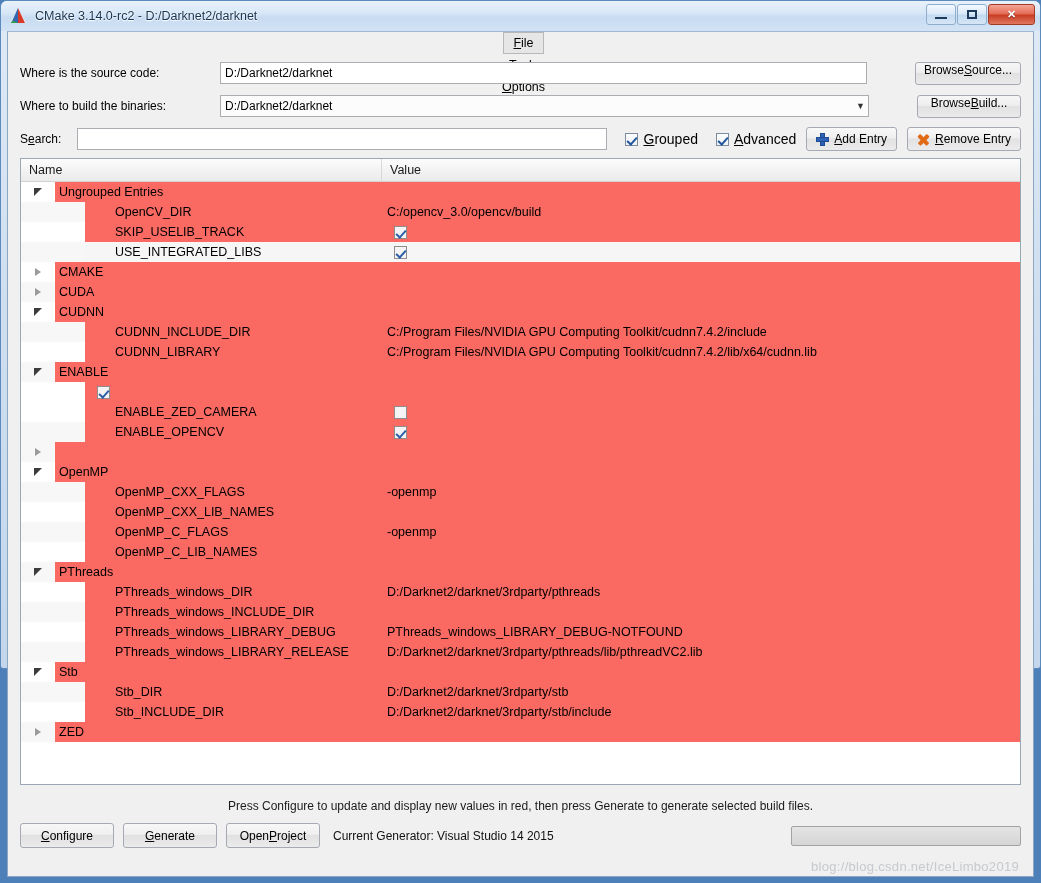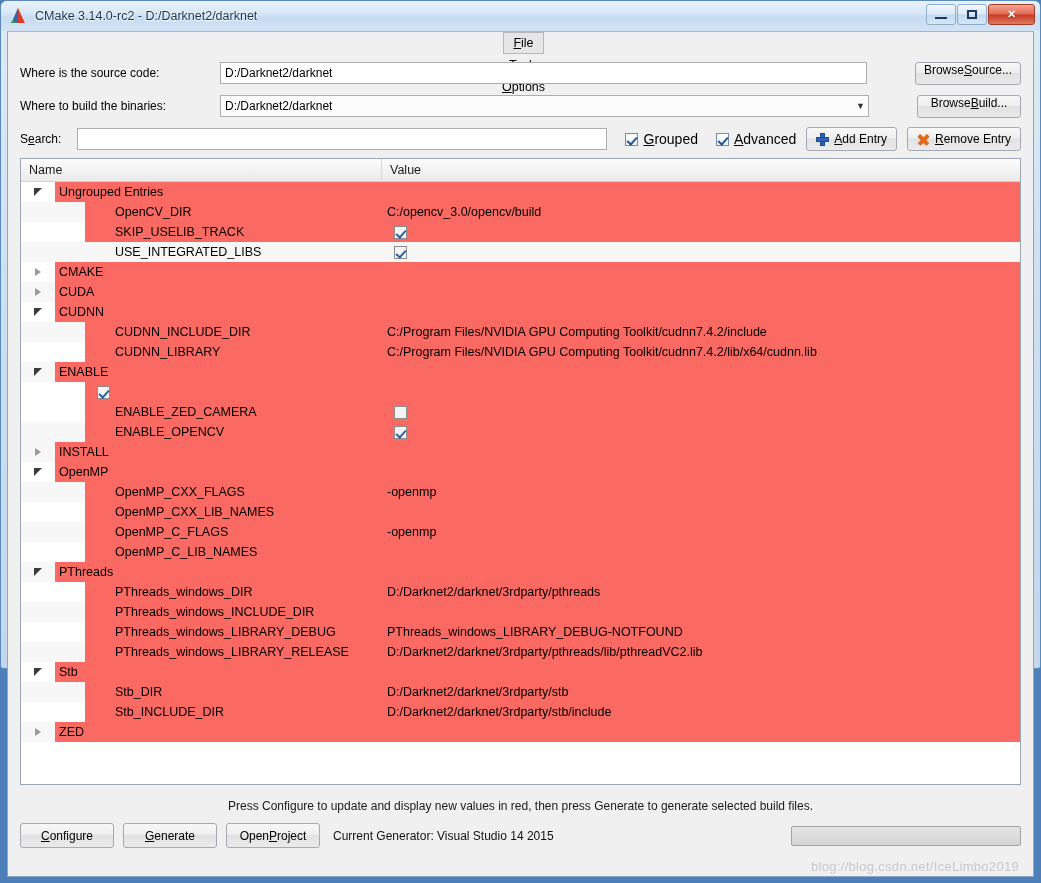--- a/index.html
+++ b/index.html
@@ -510,21 +510,20 @@
               <div class="value-cell">
                 <span class="cell-chk checked"></span>
               </div>
             </div>
           </div>
           <div class="row group-row alt">
             <div class="indent-cell">
               <span class="arrow collapsed"></span>
             </div>
             <div class="row-body">
-              <div class="name-cell">INSTALL</div>
               <div class="value-cell"></div>
             </div>
           </div>
           <div class="row group-row">
             <div class="indent-cell">
               <span class="arrow expanded"></span>
             </div>
             <div class="row-body">
               <div class="name-cell">OpenMP</div>
               <div class="value-cell"></div>

